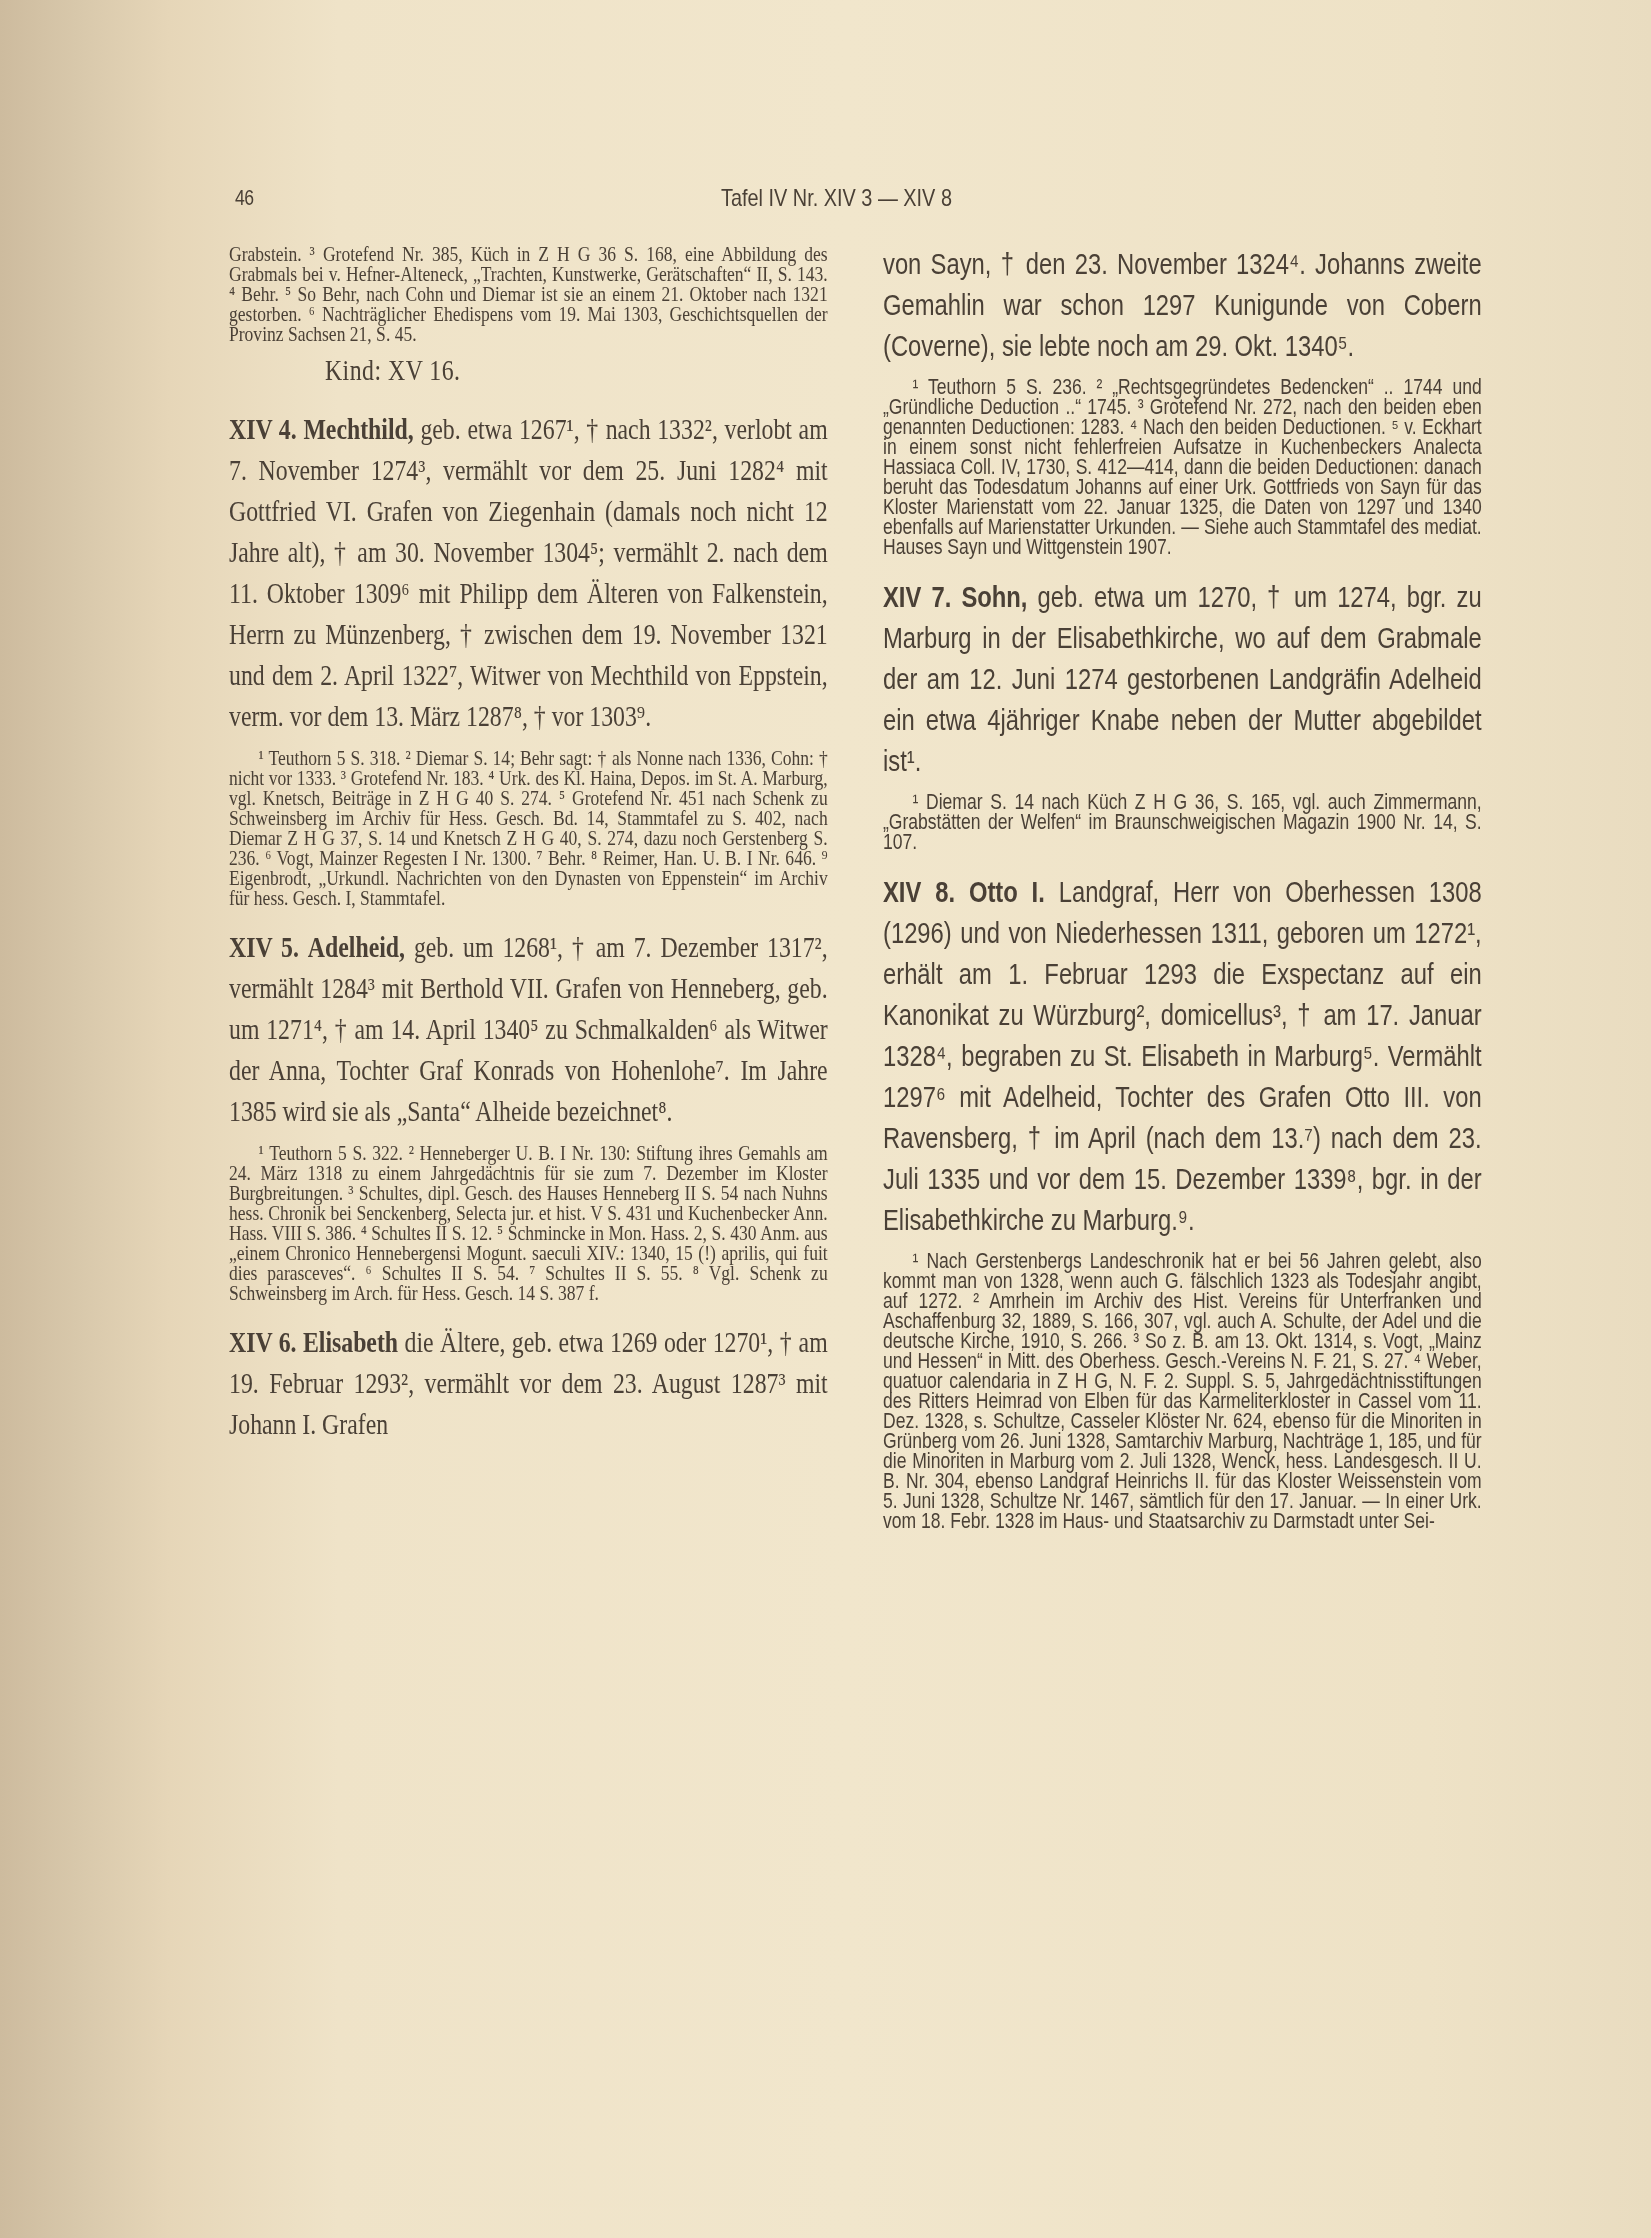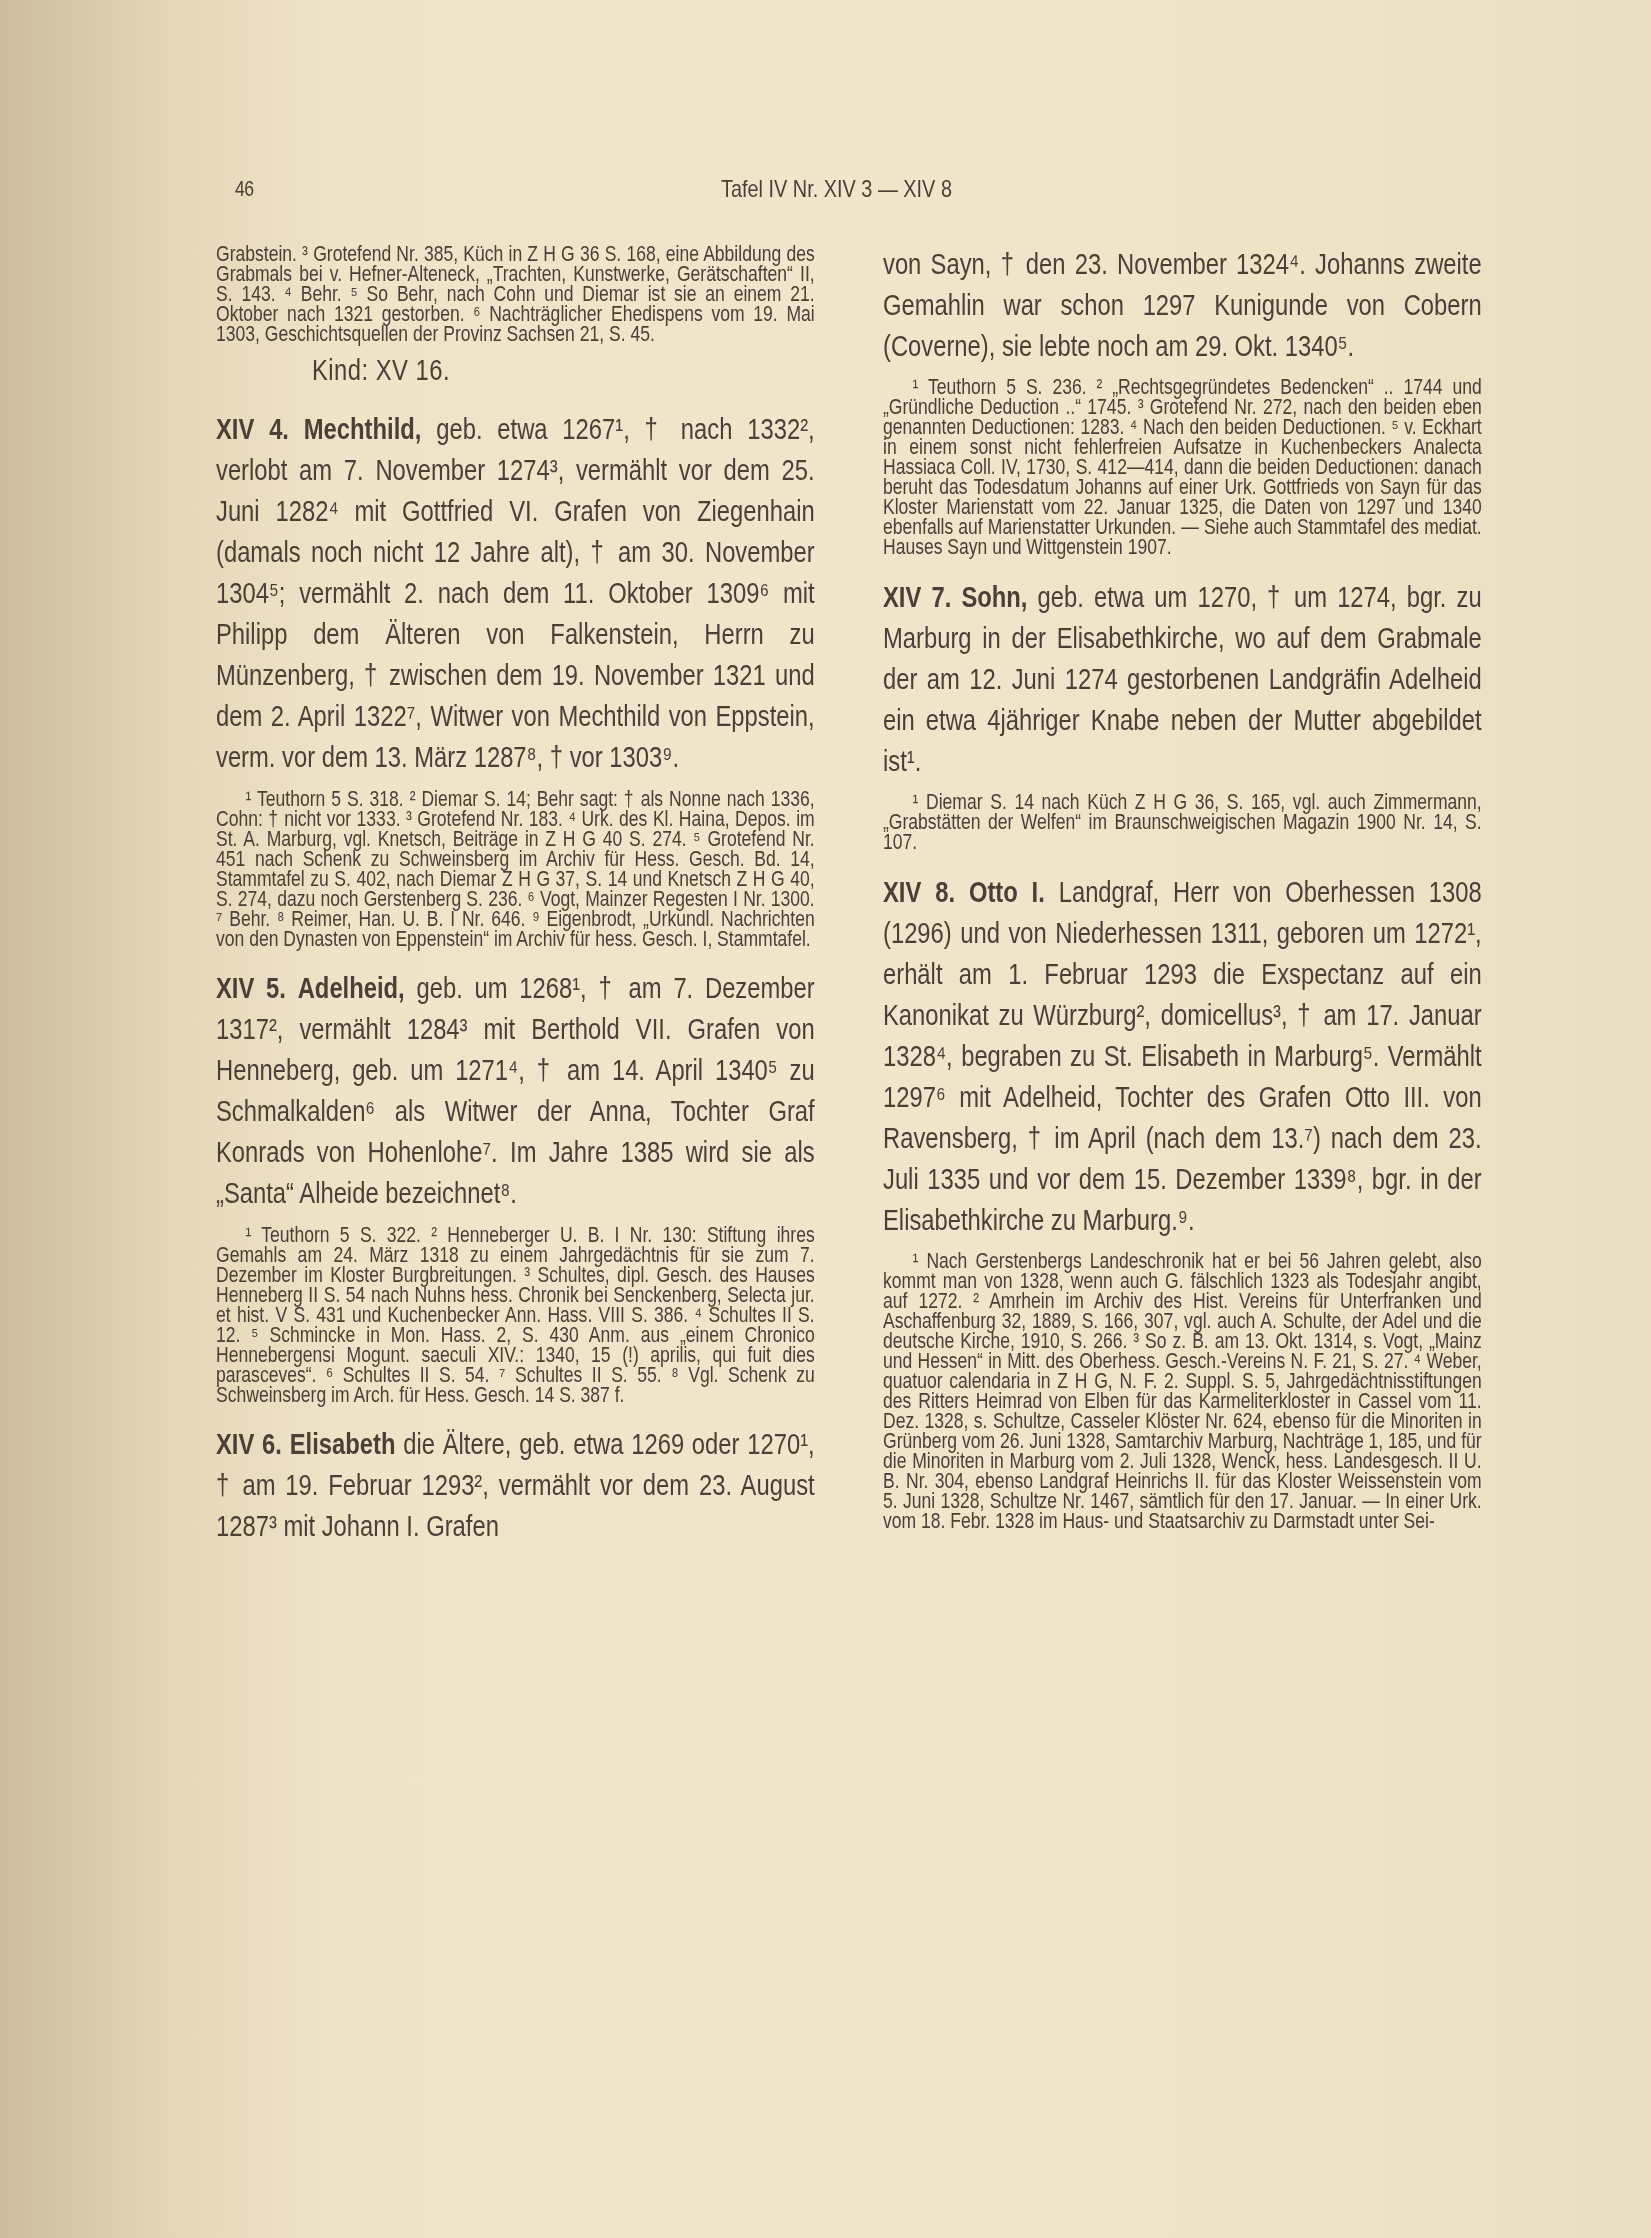--- a/index.html
+++ b/index.html
@@ -4,34 +4,34 @@
 <style>
   html, body { margin: 0; padding: 0; }
   body {
     width: 1651px; height: 2239px; overflow: hidden;
     background: linear-gradient(90deg, #cdbb9e 0px, #d8c8ab 78px, #e6d6b8 169px, #efe3c8 338px, #f1e6cc 845px, #eee2c6 1429px, #e9dcc0 1651px);
     font-family: "Liberation Sans", "DejaVu Sans", sans-serif;
     color: #4a4036;
     position: relative;
   }
   .page-header {
-    position: absolute; left: 234px; top: 176px; width: 1283px; height: 39px;
+    position: absolute; left: 234px; top: 185px; width: 1283px; height: 39px;
   }
   .page-number {
     position: absolute; left: 1.3px; top: 0; font-size: 22px; letter-spacing: -0.6px;
     transform: scaleX(0.8); transform-origin: left top;
   }
   .running-title {
     position: absolute; left: 487px; top: 0; font-size: 23.4px;
     transform: scaleX(0.85); transform-origin: left top; white-space: nowrap;
   }
   .col {
     position: absolute; top: 244px;
   }
-  .col-left { left: 216px; width: 624px; }
+  .col-left { left: 229px; width: 624px; font-family: Liberation Serif, serif; }
   .col-right { left: 883px; width: 624px; }
   .narrow { transform: scaleX(0.82); transform-origin: left top; width: 117%; }
   .main {
     font-size: 29px; line-height: 41px; text-align: justify; margin: 0;
     hyphens: manual;
   }
   .main .hd { font-weight: bold; }
   .note {
     font-size: 21.4px; line-height: 20px; text-align: justify; margin: 0;
     text-indent: 36px;

